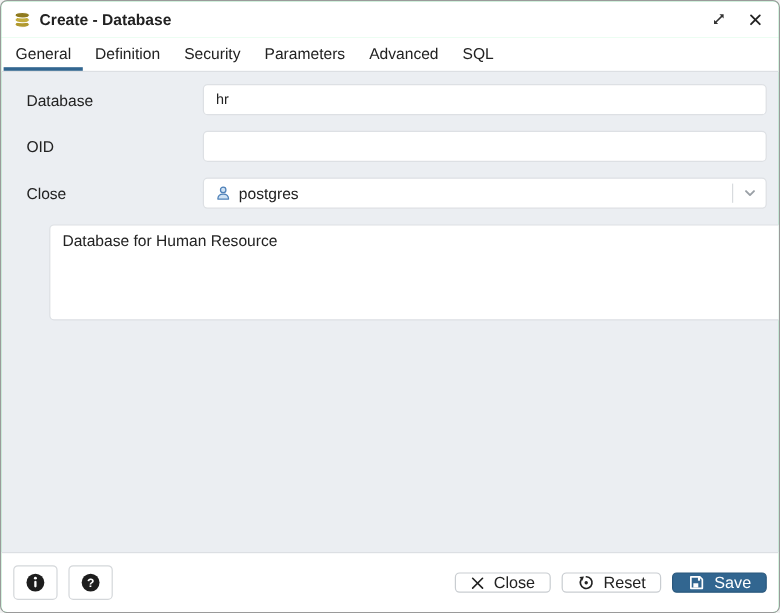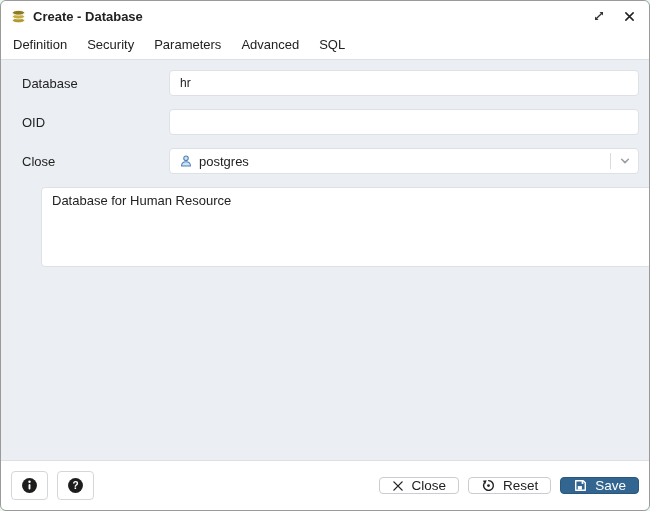--- a/index.html
+++ b/index.html
@@ -72,20 +72,21 @@
       </span>
       <span class="win-ic">
         <svg width="13" height="13" viewBox="0 0 16 16">
           <path d="M3.5,3.5 L12.5,12.5 M12.5,3.5 L3.5,12.5" stroke="#222" stroke-width="1.9" stroke-linecap="round"></path>
         </svg>
       </span>
     </span>
   </div>
 
   <div class="tabbar">
+    <div class="tab active">General</div>
     <div class="tab">Definition</div>
     <div class="tab">Security</div>
     <div class="tab">Parameters</div>
     <div class="tab">Advanced</div>
     <div class="tab">SQL</div>
   </div>
 
   <div class="content">
 
     <div class="row">

